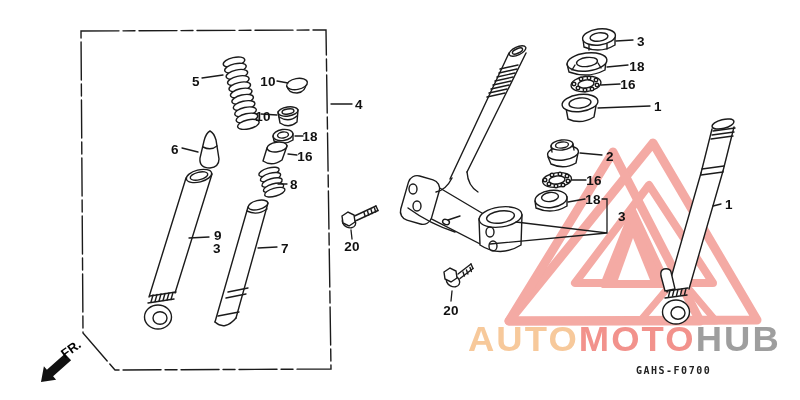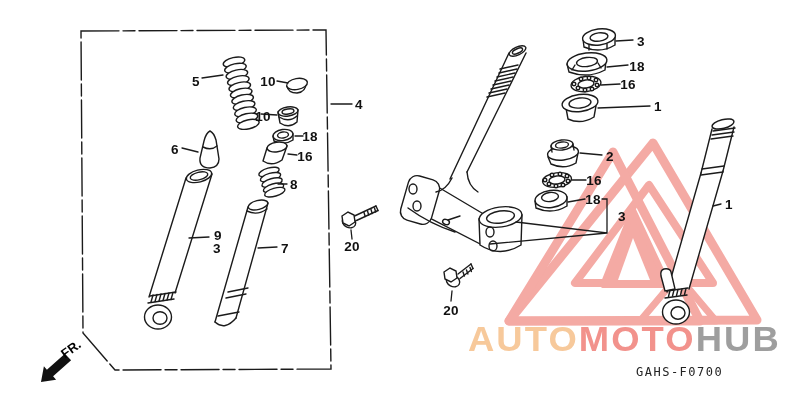--- a/index.html
+++ b/index.html
@@ -4,21 +4,21 @@
 <style>
   html,body{margin:0;padding:0;background:#ffffff;}
   .stage{position:relative;width:800px;height:400px;background:#fff;overflow:hidden;
          font-family:"Liberation Sans",sans-serif;}
   .stage svg{position:absolute;left:0;top:0;}
   .callout{position:absolute;transform:translate(-50%,-50%);font-weight:bold;
            font-size:13.5px;color:#111;letter-spacing:.3px;white-space:nowrap;}
   .fr-label{position:absolute;left:58px;top:349px;transform:rotate(-36deg);
             transform-origin:left top;font-weight:bold;font-size:13px;color:#000;}
   .diagram-code{position:absolute;left:636px;top:365px;font-family:"DejaVu Sans Mono",monospace;
-            font-size:12px;font-weight:normal;letter-spacing:1.5px;color:#222;}
+            font-size:10px;font-weight:bold;letter-spacing:1.5px;color:#222;}
   .brand{position:absolute;left:468px;top:319px;font-size:35px;font-weight:bold;
          letter-spacing:2px;white-space:nowrap;transform:scaleX(1.04);transform-origin:left top;}
   .brand .b1{color:#f7c99b;}
   .brand .b2{color:#f2928c;}
   .brand .b3{color:#9e9e9e;}
 </style>
 </head>
 <body>
 
 <div class="stage">

